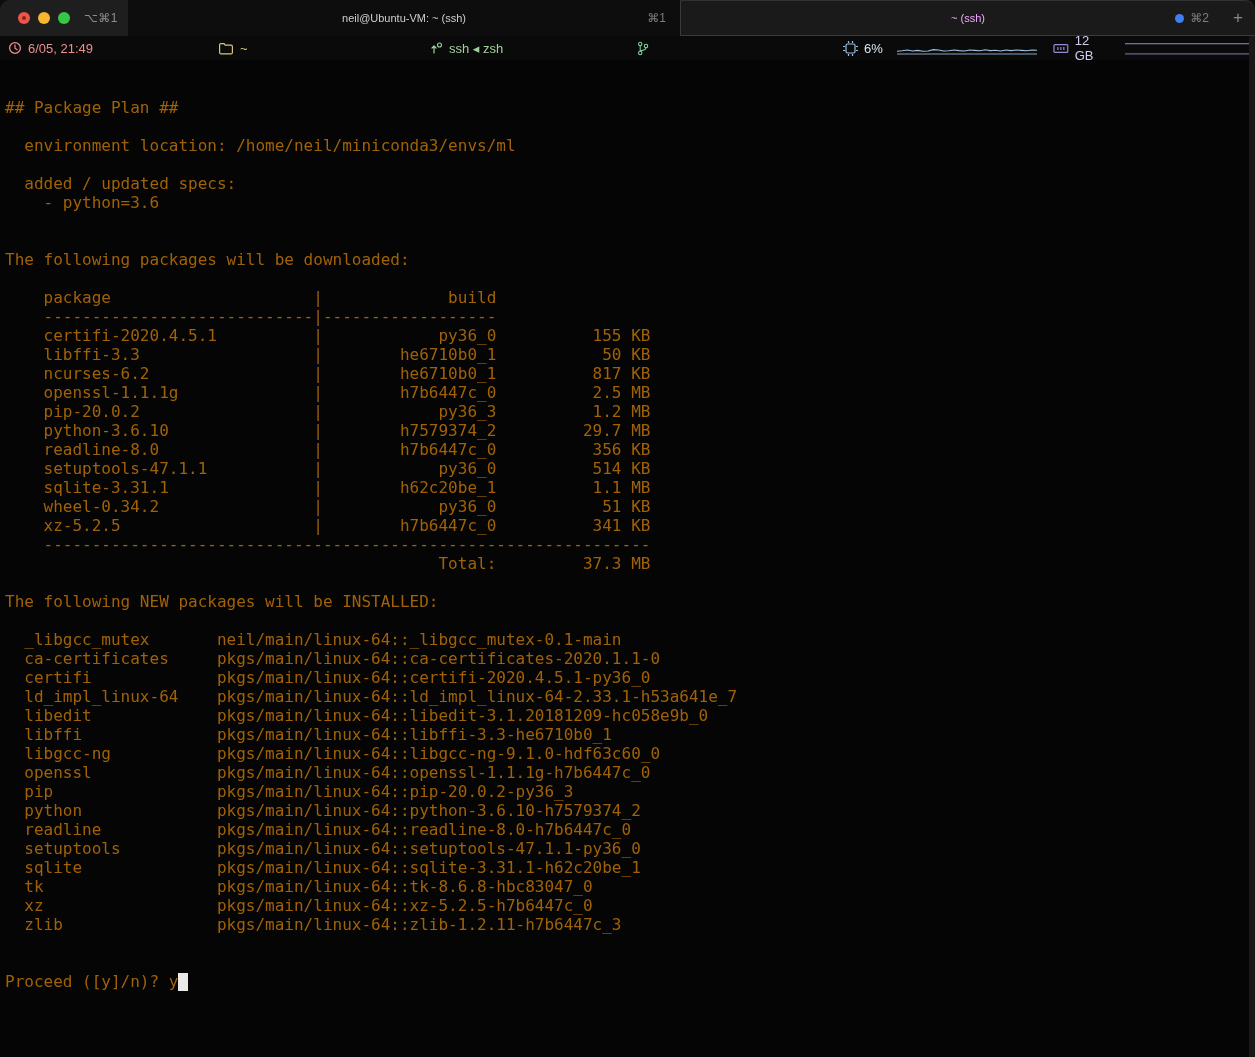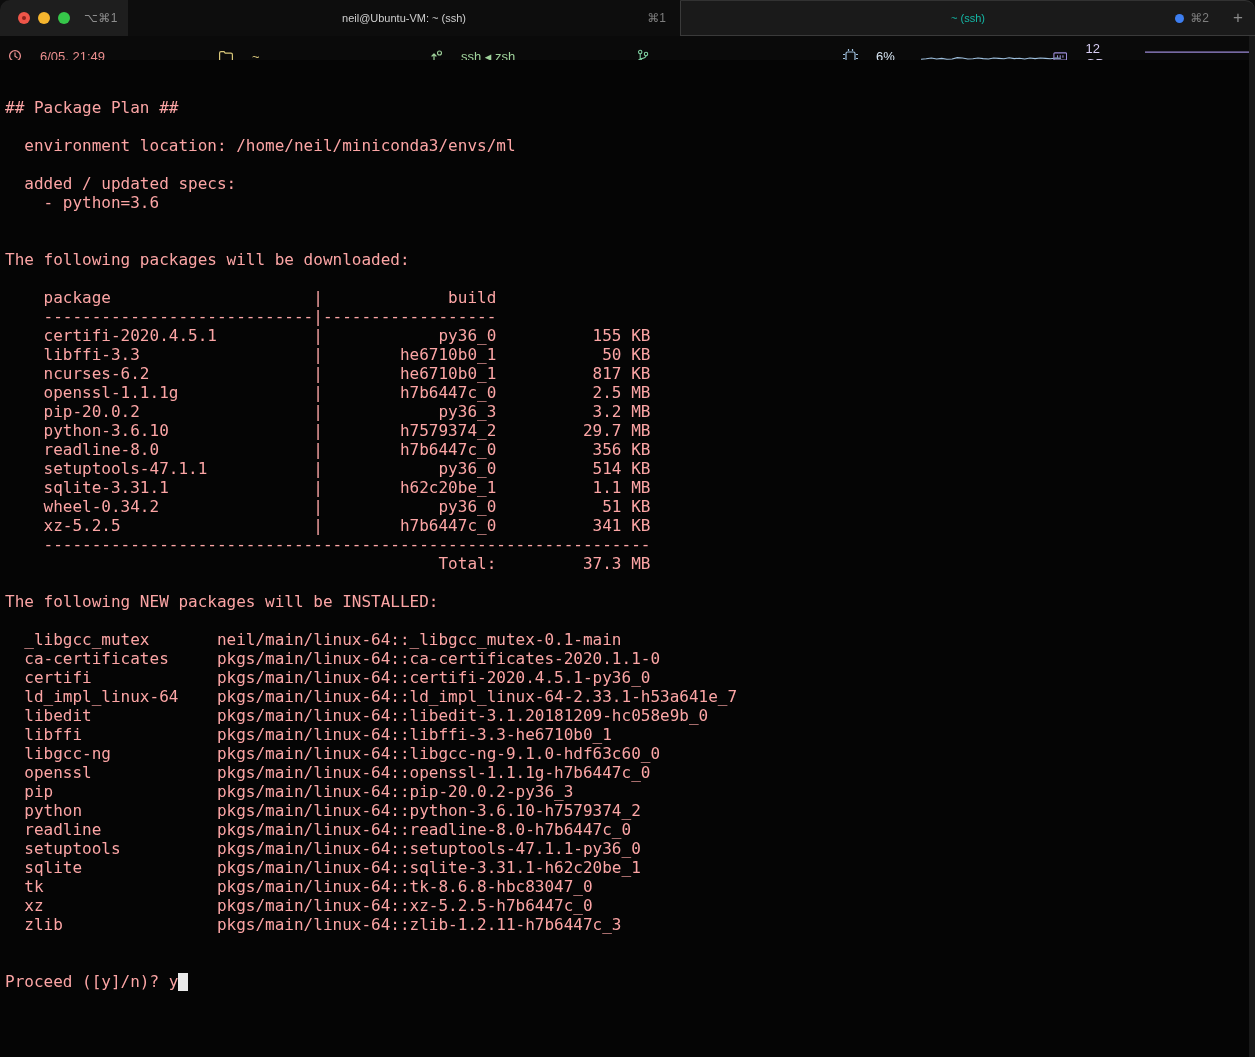--- a/index.html
+++ b/index.html
@@ -13,44 +13,44 @@
   .light.red{background:#ee5549;}
   .light.red .dot{width:4px;height:4px;border-radius:50%;background:#8c221c;}
   .light.yellow{background:#f5b52e;}
   .light.green{background:#36c64a;}
   .win-shortcut{position:absolute;right:10px;color:#8d8d8d;font-size:12px;letter-spacing:.5px;}
   .tab{position:relative;display:flex;align-items:center;}
   .tab.active{width:552px;background:#0d0d0d;}
   .tab.inactive{flex:1;background:#1a1a1a;border-left:1px solid #3a3a3a;border-top:1px solid #323232;border-bottom:1px solid #3a3a3a;border-top-right-radius:10px;box-sizing:border-box;}
   .tab-title{position:absolute;left:0;right:0;text-align:center;font-size:11px;pointer-events:none;}
   .tab.active .tab-title{color:#cfcfcf;}
-  .tab.inactive .tab-title{color:#14b8a6;}
+  .tab.inactive .tab-title{color:#f0abfc;}
   .tab-key{color:#7e7e7e;font-size:12px;}
   .tab.active .tab-key{position:absolute;right:14px;}
   .right-group{position:absolute;right:46px;display:flex;align-items:center;gap:6px;}
   .activity-dot{width:9px;height:9px;border-radius:50%;background:#3d7ef0;display:inline-block;}
   .new-tab{position:absolute;right:8px;color:#8a8a8a;font-size:17px;font-weight:300;width:18px;text-align:center;cursor:default;}
 
   
   .statusbar{position:absolute;top:36px;left:0;right:0;height:24px;background:#0a0a0a;font-size:13px;}
-  .sb-item{position:absolute;top:8px;height:24px;display:flex;align-items:center;gap:18px;}
+  .sb-item{position:absolute;top:0;height:24px;display:flex;align-items:center;gap:6px;}
   .sb-item svg{display:block;}
   #sb-time{left:8px;color:#ec8f8f;}
   #sb-dir{left:218px;color:#d9c77a;}
   #sb-job{left:430px;color:#9fd29b;}
   #sb-branch{left:637px;color:#7fd0a2;}
   #sb-cpu{left:843px;color:#9fc0de;}
   #sb-cpu .sb-text{color:#d8e6f4;}
   #sb-ram{left:1053px;color:#9b8ad6;}
   #sb-ram .sb-text{color:#d6ccf2;}
   .spark{margin-left:8px;}
 
   
   .terminal{position:absolute;top:60px;left:0;right:0;bottom:0;background:#050505;padding-left:5px;
-            font-family:"DejaVu Sans Mono","Liberation Mono",monospace;font-size:16px;line-height:19px;color:#fca5a5;cursor:text;}
+            font-family:"DejaVu Sans Mono","Liberation Mono",monospace;font-size:16px;line-height:19px;color:#a16207;cursor:text;}
   .tline{height:19px;white-space:pre;}
   .cursor{display:inline-block;width:10px;height:18px;background:#eaeaea;vertical-align:-4px;}
   .right-edge{position:absolute;top:36px;right:0;bottom:0;width:6px;background:#181818;}
 </style>
 </head>
 <body>
 
 <div class="window">
 
   <div class="titlebar">
@@ -149,21 +149,21 @@
       <div class="tline"></div>
       <div class="tline"></div>
       <div class="tline">The following packages will be downloaded:</div>
       <div class="tline"></div>
       <div class="tline">    package                     |             build</div>
       <div class="tline">    ----------------------------|------------------</div>
       <div class="tline">    certifi-2020.4.5.1          |            py36_0          155 KB</div>
       <div class="tline">    libffi-3.3                  |        he6710b0_1           50 KB</div>
       <div class="tline">    ncurses-6.2                 |        he6710b0_1          817 KB</div>
       <div class="tline">    openssl-1.1.1g              |        h7b6447c_0          2.5 MB</div>
-      <div class="tline">    pip-20.0.2                  |            py36_3          3.2 MB</div>
+      <div class="tline">    pip-20.0.2                  |            py36_3          1.2 MB</div>
       <div class="tline">    python-3.6.10               |        h7579374_2         29.7 MB</div>
       <div class="tline">    readline-8.0                |        h7b6447c_0          356 KB</div>
       <div class="tline">    setuptools-47.1.1           |            py36_0          514 KB</div>
       <div class="tline">    sqlite-3.31.1               |        h62c20be_1          1.1 MB</div>
       <div class="tline">    wheel-0.34.2                |            py36_0           51 KB</div>
       <div class="tline">    xz-5.2.5                    |        h7b6447c_0          341 KB</div>
       <div class="tline">    ---------------------------------------------------------------</div>
       <div class="tline">                                             Total:         37.3 MB</div>
       <div class="tline"></div>
       <div class="tline">The following NEW packages will be INSTALLED:</div>

